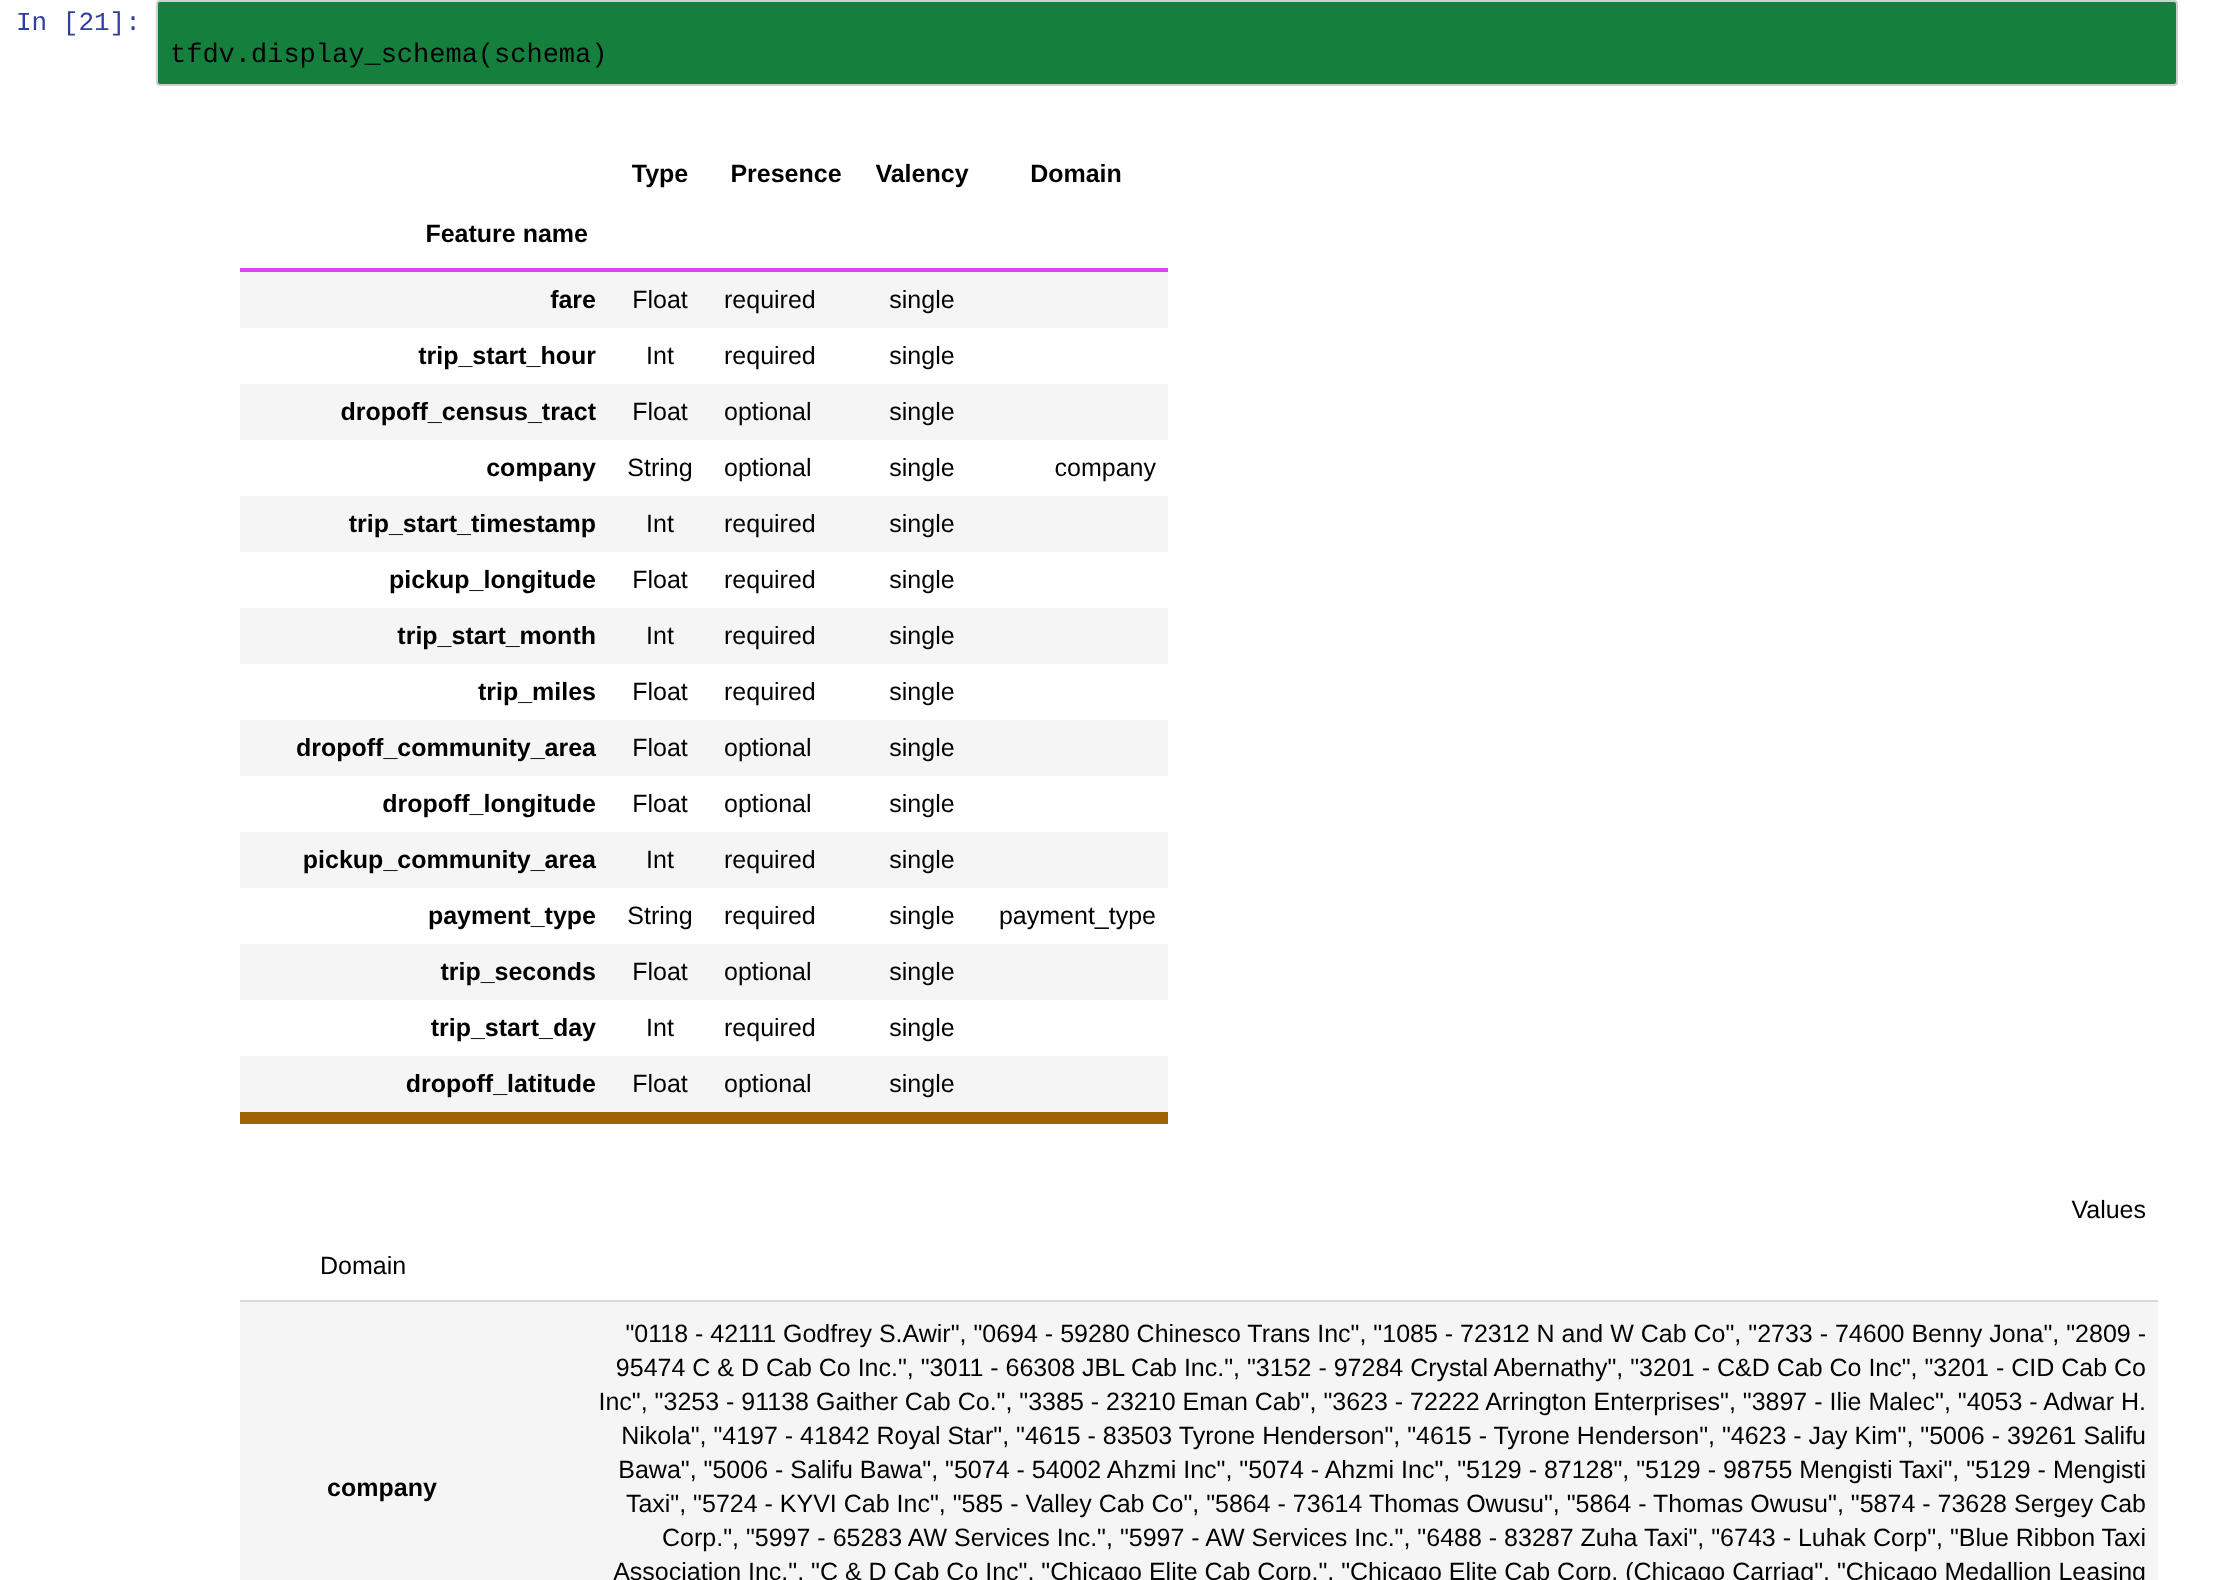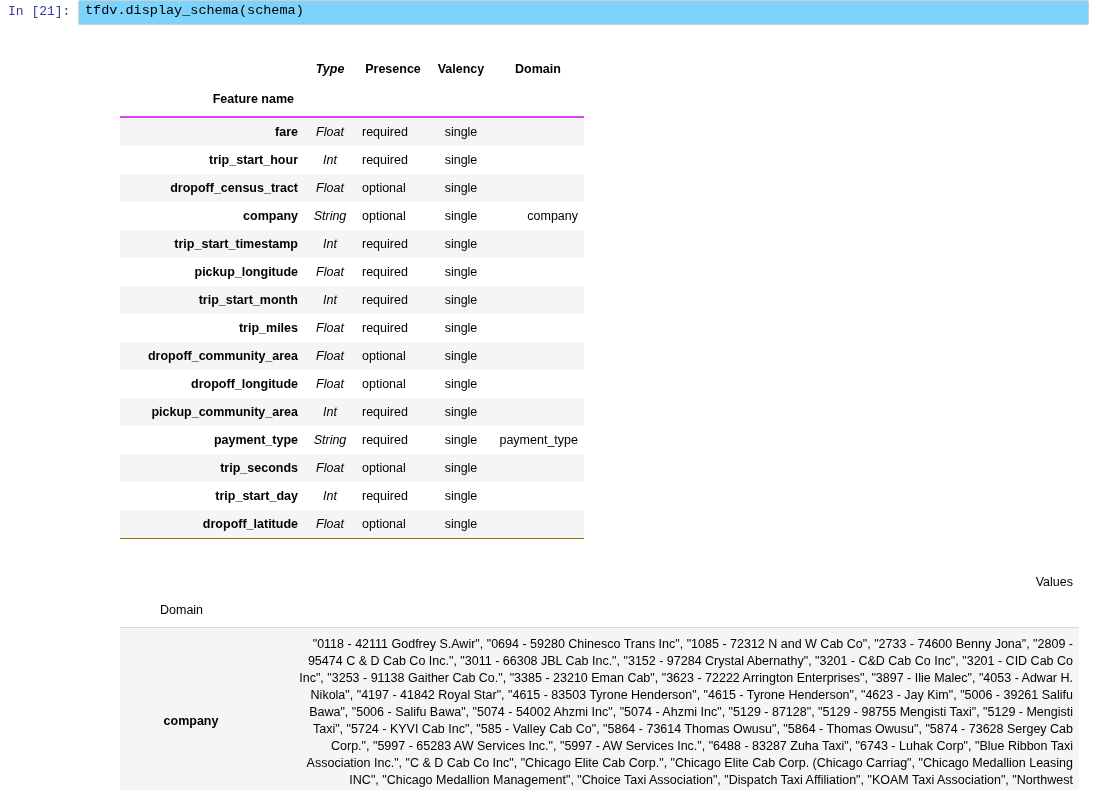--- a/index.html
+++ b/index.html
@@ -32,24 +32,24 @@
     padding-left: 8px;
     box-sizing: border-box;
     font-family: "Liberation Mono", monospace;
     font-size: 13px;
     color: #303f9f;
     text-align: left;
     white-space: pre;
   }
   .input-area {
     flex: 1;
-    background: #7dd3fc;
+    background: #15803d;
     border: 1px solid #cfcfcf;
     border-radius: 2px;
-    padding: 2px 6px 5px 6px;
+    padding: 20px 6px 5px 6px;
     box-sizing: border-box;
     margin-right: 22px;
     min-height: 22px;
   }
   .code {
     font-family: "Liberation Mono", monospace;
     font-size: 13.5px;
     color: #000000;
     white-space: pre;
     line-height: 16px;
@@ -80,27 +80,27 @@
   table.schema thead th.featname-head {
     text-align: right;
     padding-right: 10px;
     padding-top: 14px;
     padding-bottom: 10px;
   }
   table.schema thead tr.head-row2 th {
     border-bottom: 2px solid #d946ef;
   }
   .col-feat   { text-align: right; font-weight: bold; padding-right: 10px; width: 172px; }
-  .col-type   { text-align: center; width: 40px; font-style: italic; }
+  .col-type   { text-align: center; width: 40px; }
   .col-pres   { width: 62px; }
   .col-val    { text-align: center; width: 50px; }
   .col-dom    { text-align: right; width: 80px; padding-left: 14px; }
   table.schema tbody tr:nth-child(odd) { background: #f5f5f5; }
   table.schema tbody tr:nth-child(even) { background: #ffffff; }
-  table.schema tbody tr:last-child td { border-bottom: 1px solid #a16207; }
+  table.schema tbody tr:last-child td { border-bottom: 6px solid #a16207; }
 
   
   .domain-wrap {
     margin-top: 30px;
     padding-left: 120px;
     padding-right: 30px;
   }
   table.domain {
     border-collapse: collapse;
     width: 959px;

